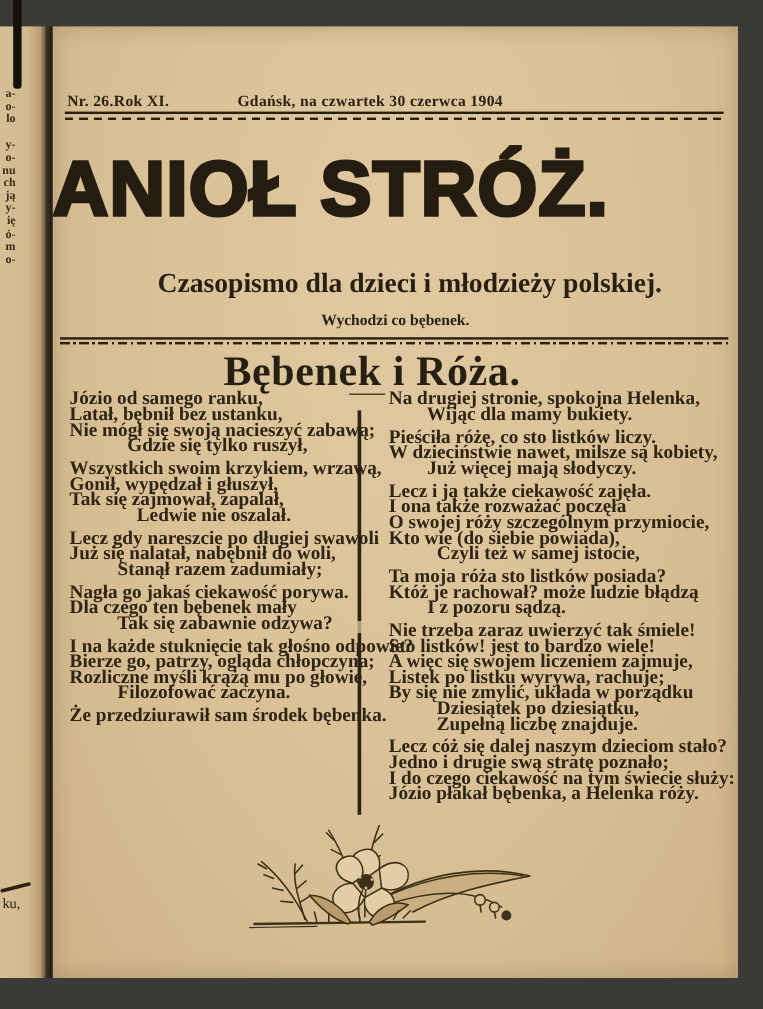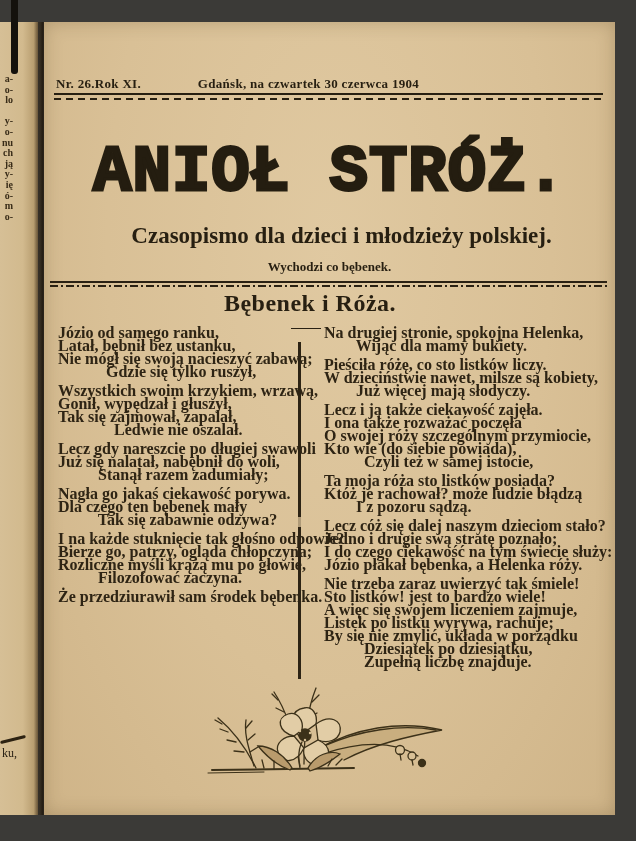--- a/index.html
+++ b/index.html
@@ -60,23 +60,22 @@
   .hdr-rule{
     position:absolute;left:10px;right:12px;top:71px;height:7px;
     border-top:2px solid #271f11;
   }
   .hdr-rule::after{
     content:"";position:absolute;left:0;right:0;top:3px;height:2px;
     background:repeating-linear-gradient(90deg,#271f11 0 7px,transparent 7px 12px);
   }
 
   .masthead{
-    position:absolute;left:0;right:0;top:84px;margin:16px;
-    text-align:center;
-    font-family:Liberation Mono, monospace;
+    position:absolute;left:0;right:0;top:84px;margin:0;
+    font-family:Liberation Sans, sans-serif;
     font-weight:bold;font-size:64px;line-height:102px;
     letter-spacing:1px;color:#241d10;
     -webkit-text-stroke:3px #241d10;
   }
   .subtitle{
     position:absolute;left:0;right:0;top:201px;margin:0;
     text-align:center;font-weight:bold;font-size:23px;color:#271f11;padding-left:24px;
   }
   .frequency{
     position:absolute;left:0;right:0;top:237px;
@@ -86,21 +85,21 @@
     position:absolute;left:6px;right:8px;top:259px;height:7px;
     border-top:2px solid #2a2113;
   }
   .ornament::after{
     content:"";position:absolute;left:0;right:0;top:2px;height:2px;
     background:repeating-linear-gradient(90deg,#2a2113 0 8px,transparent 8px 11px,#2a2113 11px 13px,transparent 13px 16px);
   }
 
   .article-title{
     position:absolute;left:0;right:39px;top:268px;margin:0;
-    text-align:center;font-weight:bold;font-size:24px;color:#271f11;
+    text-align:center;font-weight:bold;font-size:35px;color:#271f11;
     letter-spacing:.5px;
     font-family:Liberation Serif, serif;
   }
   .title-rule{
     position:absolute;left:247px;top:306px;width:30px;height:0;
     border-top:1.5px solid #2a2113;
   }
 
   .poem{
     position:absolute;left:14px;top:304px;width:550px;
@@ -196,31 +195,31 @@
 W dzieciństwie nawet, milsze są kobiety,
         Już więcej mają słodyczy.</div>
         <div class="stanza">Lecz i ją także ciekawość zajęła.
 I ona także rozważać poczęła
 O swojej róży szczególnym przymiocie,
 Kto wie (do siebie powiada),
           Czyli też w samej istocie,</div>
         <div class="stanza">Ta moja róża sto listków posiada?
 Któż je rachował? może ludzie błądzą
         I z pozoru sądzą.</div>
-        <div class="stanza">Lecz cóż się dalej naszym dzieciom stało?
-Jedno i drugie swą stratę poznało;
-I do czego ciekawość na tym świecie służy:
-Józio płakał bębenka, a Helenka róży.</div>
         <div class="stanza">Nie trzeba zaraz uwierzyć tak śmiele!
 Sto listków! jest to bardzo wiele!
 A więc się swojem liczeniem zajmuje,
 Listek po listku wyrywa, rachuje;
 By się nie zmylić, układa w porządku
           Dziesiątek po dziesiątku,
           Zupełną liczbę znajduje.</div>
+        <div class="stanza">Lecz cóż się dalej naszym dzieciom stało?
+Jedno i drugie swą stratę poznało;
+I do czego ciekawość na tym świecie służy:
+Józio płakał bębenka, a Helenka róży.</div>
       </div>
     </div>
 
     <svg class="vignette" viewBox="0 0 250 108" fill="none" xmlns="http://www.w3.org/2000/svg">
       <g stroke="#3c3119" stroke-width="1.3" fill="none" stroke-linecap="round">
 
         <path d="M8 86 L150 84" stroke-width="2"></path>
         <path d="M4 89 L60 88" stroke-width="1"></path>
 
         <path d="M52 84 C40 60 26 44 14 34"></path>

